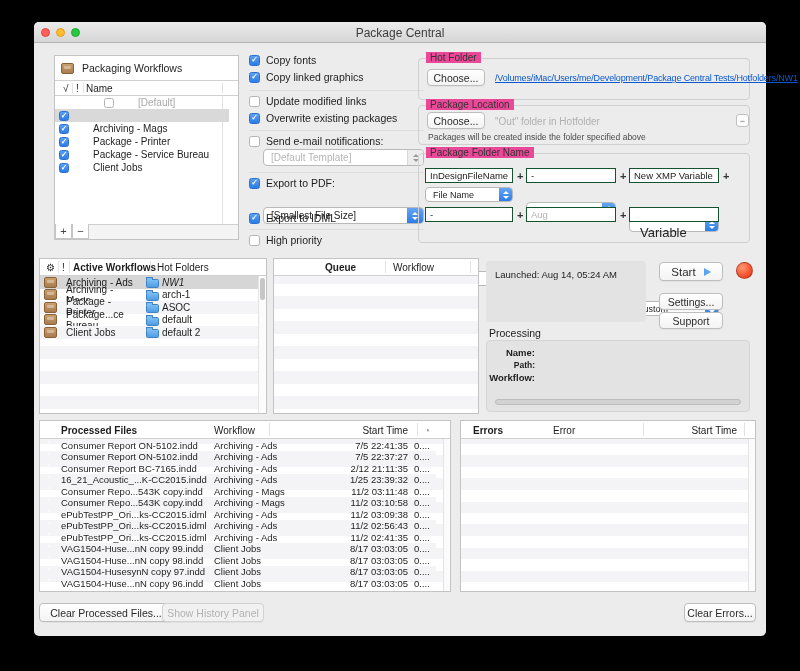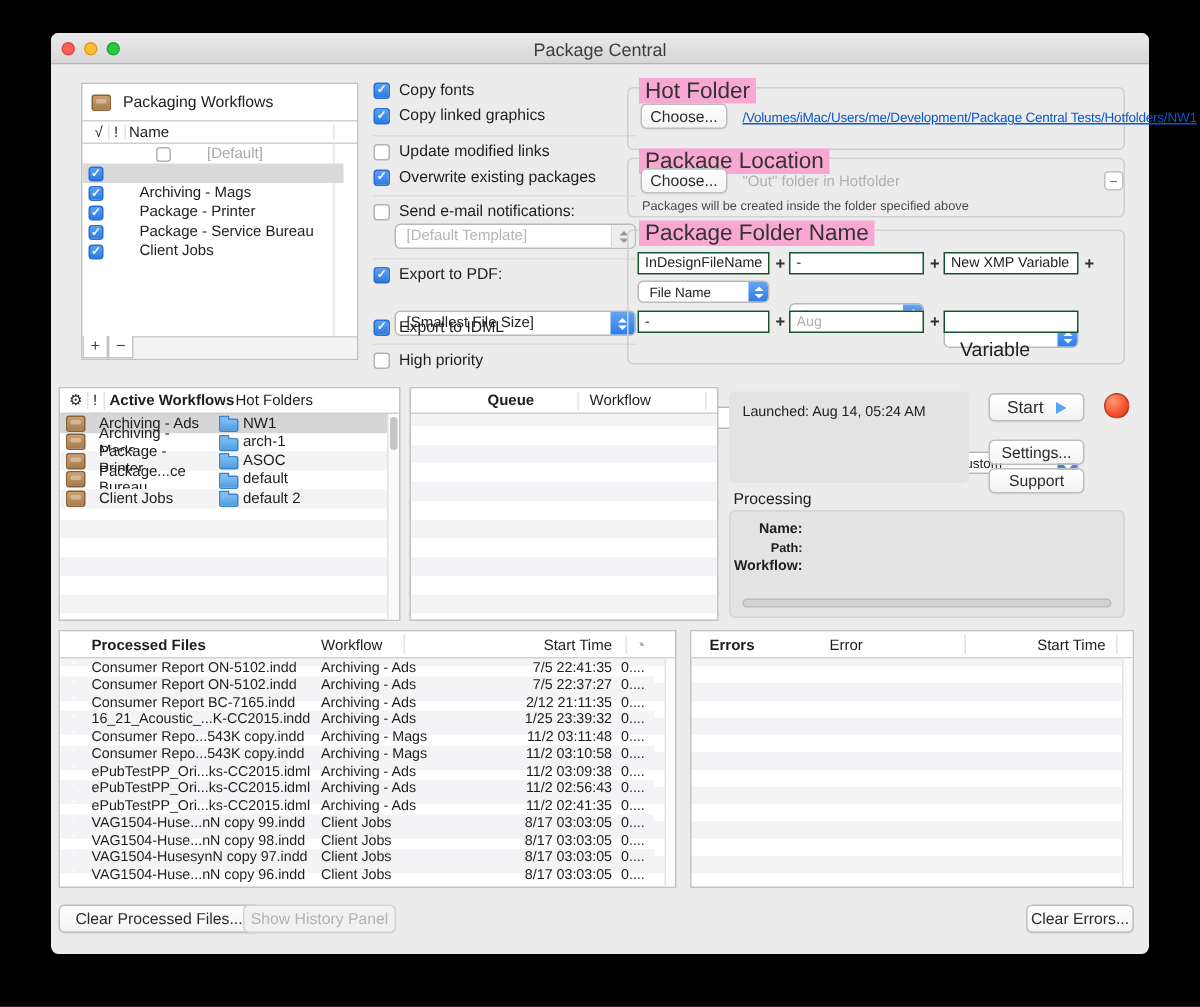--- a/index.html
+++ b/index.html
@@ -43,22 +43,22 @@
   .combo .cap i.up { border-bottom:3px solid #fff; }
   .combo .cap i.dn { border-top:3px solid #fff; }
   .combo.disabled { color:#b5b5b5; }
   .combo.disabled .cap { background:#ededed; border-left:1px solid #d8d8d8; }
   .combo.disabled .cap i.up { border-bottom-color:#9a9a9a; }
   .combo.disabled .cap i.dn { border-top-color:#9a9a9a; }
   .field { background:#fff; border:1px solid #14532d; font-size:9.5px; padding:0 4px; color:#222;
            display:flex; align-items:center; }
   .field.muted { color:#b0b0b0; }
   .group { position:absolute; border:1px solid #d0d0d0; border-radius:4px; }
-  .group > .glabel { position:absolute; top:-7px; left:7px; background:#f9a8d4; padding:0 4px;
-                     font-size:15px; color:#333; }
+  .group > .glabel { position:absolute; top:-7px; left:7px; background:#ec4899; padding:0 4px;
+                     font-size:10px; color:#333; }
   .plus { font-size:11px; font-weight:bold; color:#333; }
 
   
   .pkg { width:13px; height:11px; background:linear-gradient(#caa06f,#a87c4e); border:1px solid #8a6036;
          border-radius:2px; position:relative; flex:0 0 auto; }
   .pkg::after { content:""; position:absolute; left:2px; right:2px; top:2px; height:3px;
                 background:rgba(255,255,255,.35); border-radius:1px; }
   .folder { width:13px; height:9px; background:linear-gradient(#7cbef2,#4f9ce4); border:1px solid #3f83c6;
             border-radius:1.5px; position:relative; margin-top:3px; flex:0 0 auto; }
   .folder::before { content:""; position:absolute; top:-3px; left:-1px; width:5px; height:2px;
@@ -319,21 +319,21 @@
       <span class="hcell" style="left:117px;">Hot Folders</span>
       <span class="vline" style="left:18px;"></span>
       <span class="vline" style="left:29px;"></span>
       <span class="vline" style="left:110px;"></span>
     </div>
     <div class="abs" style="left:0;top:17px;right:0;bottom:0;">
       <div class="arow selected" style="top:0;">
         <span class="pkg" style="margin-left:4px;"></span>
         <span style="margin-left:9px;width:72px;">Archiving - Ads</span>
         <span class="folder" style="margin-left:8px;"></span>
-        <span style="margin-left:3px;">NW1</span>
+        <span style="margin-left:3px;font-style:italic;">NW1</span>
       </div>
       <div class="arow" style="top:12.5px;background:#fff;">
         <span class="pkg" style="margin-left:4px;"></span>
         <span style="margin-left:9px;width:72px;">Archiving - Mags</span>
         <span class="folder" style="margin-left:8px;"></span>
         <span style="margin-left:3px;">arch-1</span>
       </div>
       <div class="arow alt" style="top:25px;">
         <span class="pkg" style="margin-left:4px;"></span>
         <span style="margin-left:9px;width:72px;">Package - Printer</span>

